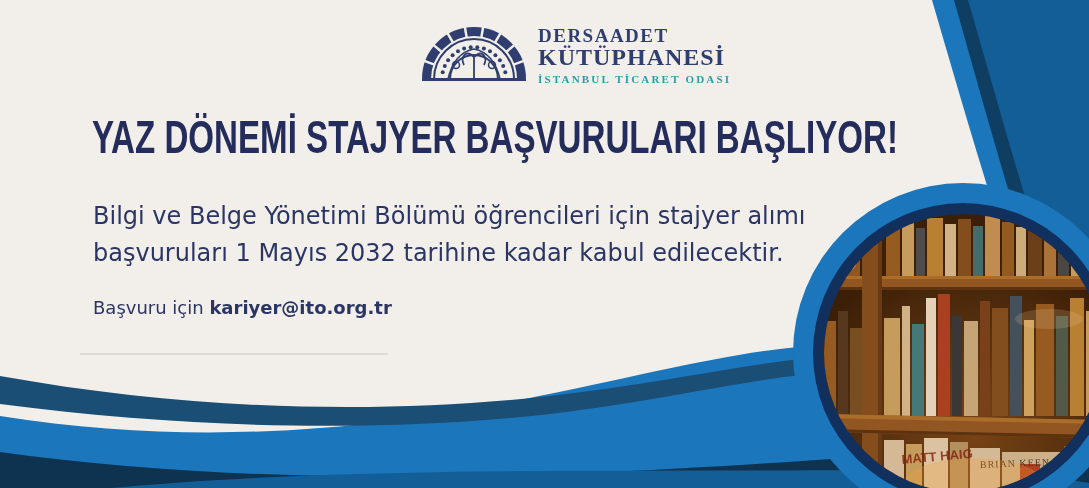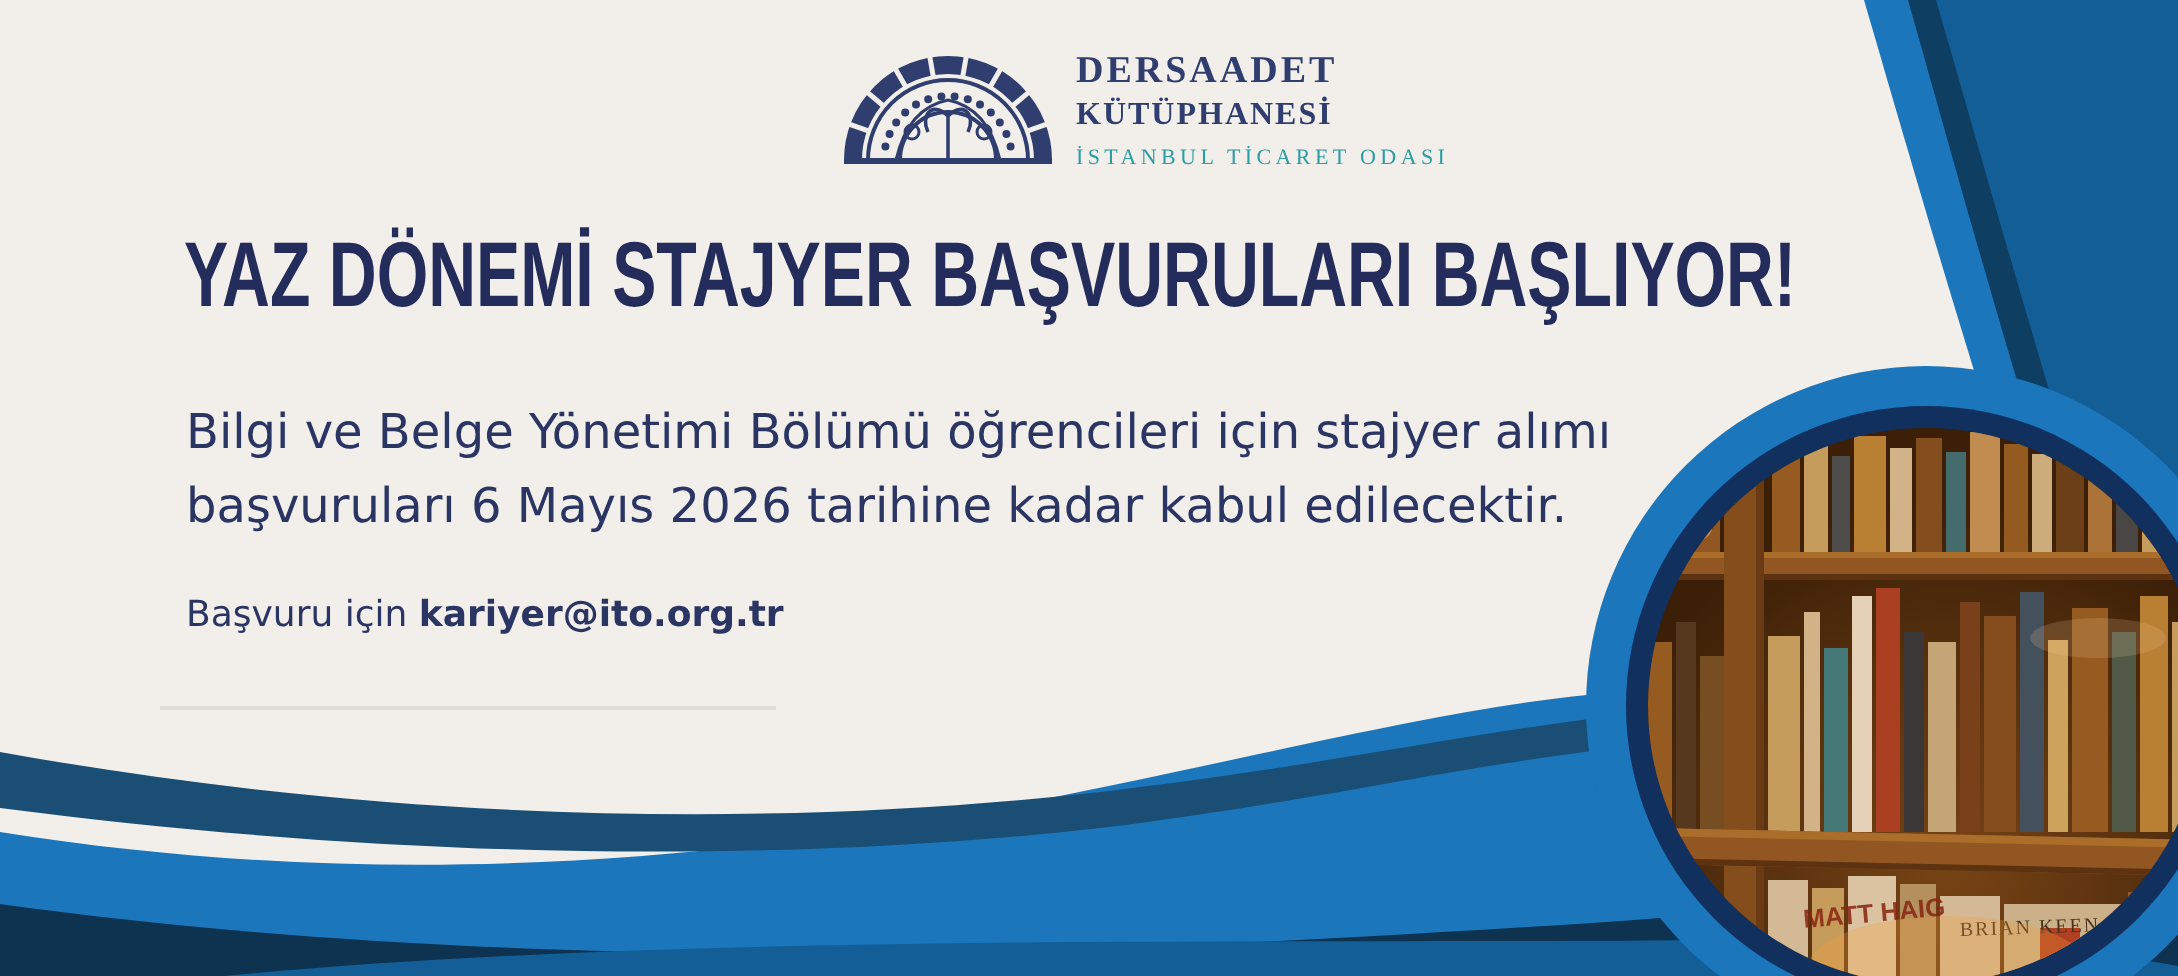--- a/index.html
+++ b/index.html
@@ -3,26 +3,26 @@
 <meta charset="utf-8">
 <style>
   html,body{margin:0;padding:0;background:#888;}
   .canvas{
     position:relative;width:1089px;height:488px;overflow:hidden;
     background:var(--cream,#F2EFEA);
     font-family:"DejaVu Sans", sans-serif;
   }
   .bg-svg{position:absolute;inset:0;width:1089px;height:488px;display:block;}
   
-  .logo{position:absolute;left:418px;top:12px;display:flex;align-items:flex-end;}
+  .logo{position:absolute;left:418px;top:12px;display:flex;align-items:center;}
   .logo-emblem{width:112px;height:72px;}
   .logo-text{margin-left:8px;padding-top:14px;font-family:"Liberation Serif", serif;color:var(--logoNavy);}
   .logo-name1{font-size:19px;font-weight:bold;letter-spacing:1.5px;line-height:20px;}
-  .logo-name2{font-size:16px;font-weight:bold;letter-spacing:1px;line-height:23px;}
-  .logo-sub{font-size:11px;font-weight:normal;letter-spacing:2.2px;line-height:14px;margin-top:3px;color:var(--teal);}
+  .logo-name2{font-size:24px;font-weight:bold;letter-spacing:1px;line-height:23px;}
+  .logo-sub{font-size:11px;font-weight:bold;letter-spacing:2.2px;line-height:14px;margin-top:3px;color:var(--teal);}
   
   .headline{
     position:absolute;left:92px;top:110px;white-space:nowrap;
     font-family:"Liberation Sans", sans-serif;font-weight:bold;font-size:46px;
     color:var(--heading);transform:scaleX(.72);transform-origin:left center;letter-spacing:0;
   }
   
   .bodycopy{position:absolute;left:93px;top:198px;color:var(--bodyText);font-size:24px;line-height:37px;white-space:nowrap;}
   
   .apply{position:absolute;left:93px;top:294px;color:var(--bodyText);font-size:18px;line-height:27px;white-space:nowrap;}
@@ -177,21 +177,21 @@
       <div class="logo-name1">DERSAADET</div>
       <div class="logo-name2">KÜTÜPHANESİ</div>
       <div class="logo-sub">İSTANBUL TİCARET ODASI</div>
     </div>
   </div>
 
   <div class="headline">YAZ DÖNEMİ STAJYER BAŞVURULARI BAŞLIYOR!</div>
 
   <div class="bodycopy">
     <div>Bilgi ve Belge Yönetimi Bölümü öğrencileri için stajyer alımı</div>
-    <div>başvuruları 6 Mayıs 2026 tarihine kadar kabul edilecektir.</div>
+    <div>başvuruları 1 Mayıs 2032 tarihine kadar kabul edilecektir.</div>
   </div>
 
   <div class="apply">
     <div><span>Başvuru için </span><b>kariyer@ito.org.tr</b></div>
   </div>
 
   <div class="divider"></div>
 
 </div>
 

